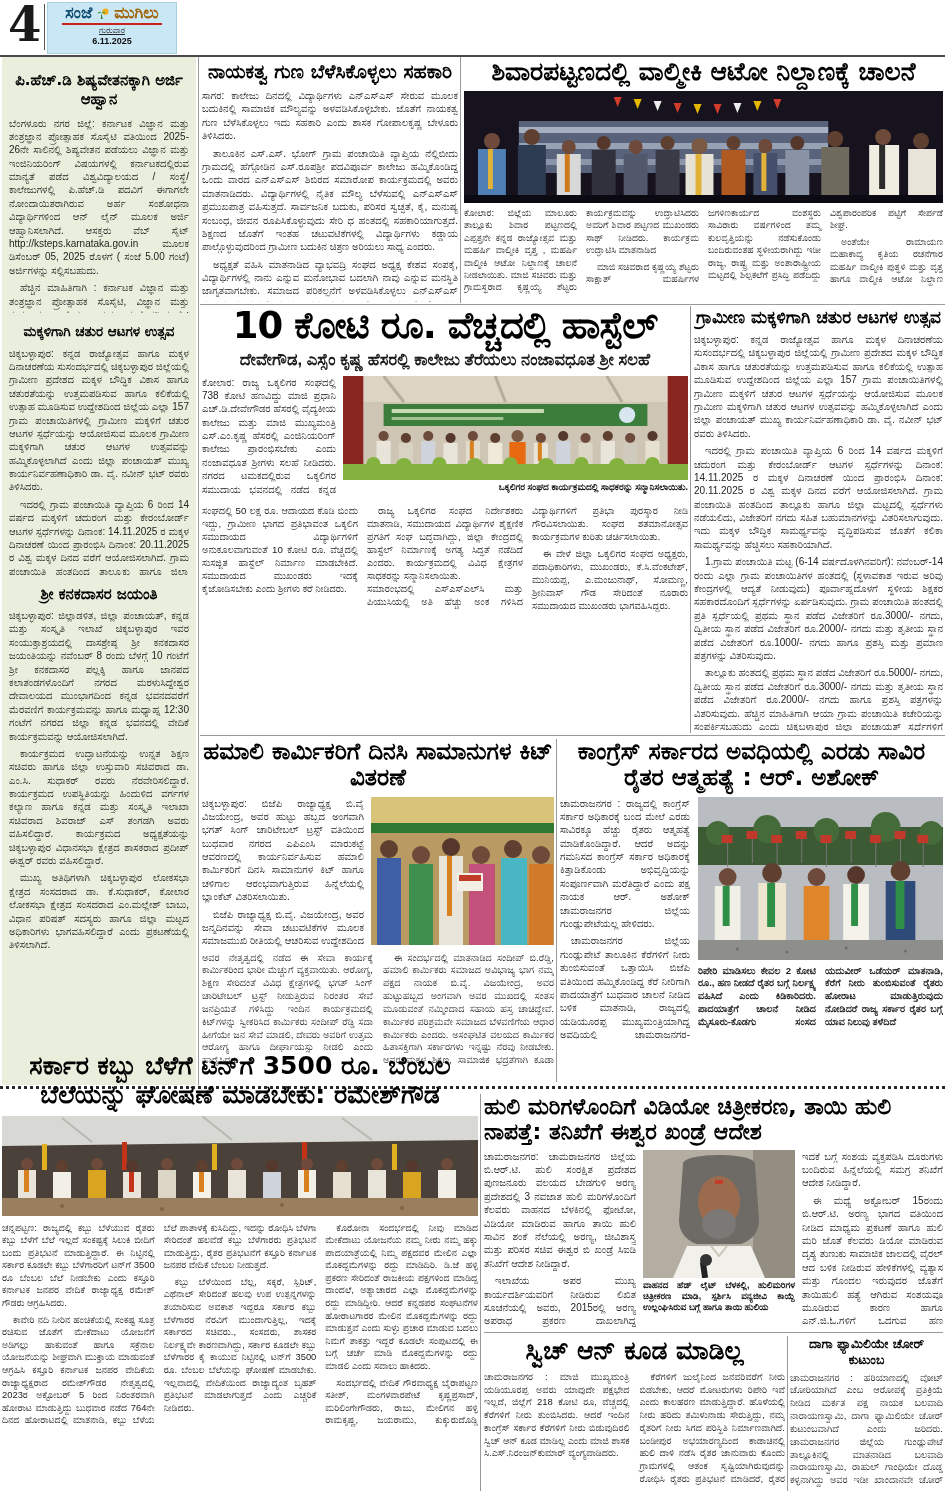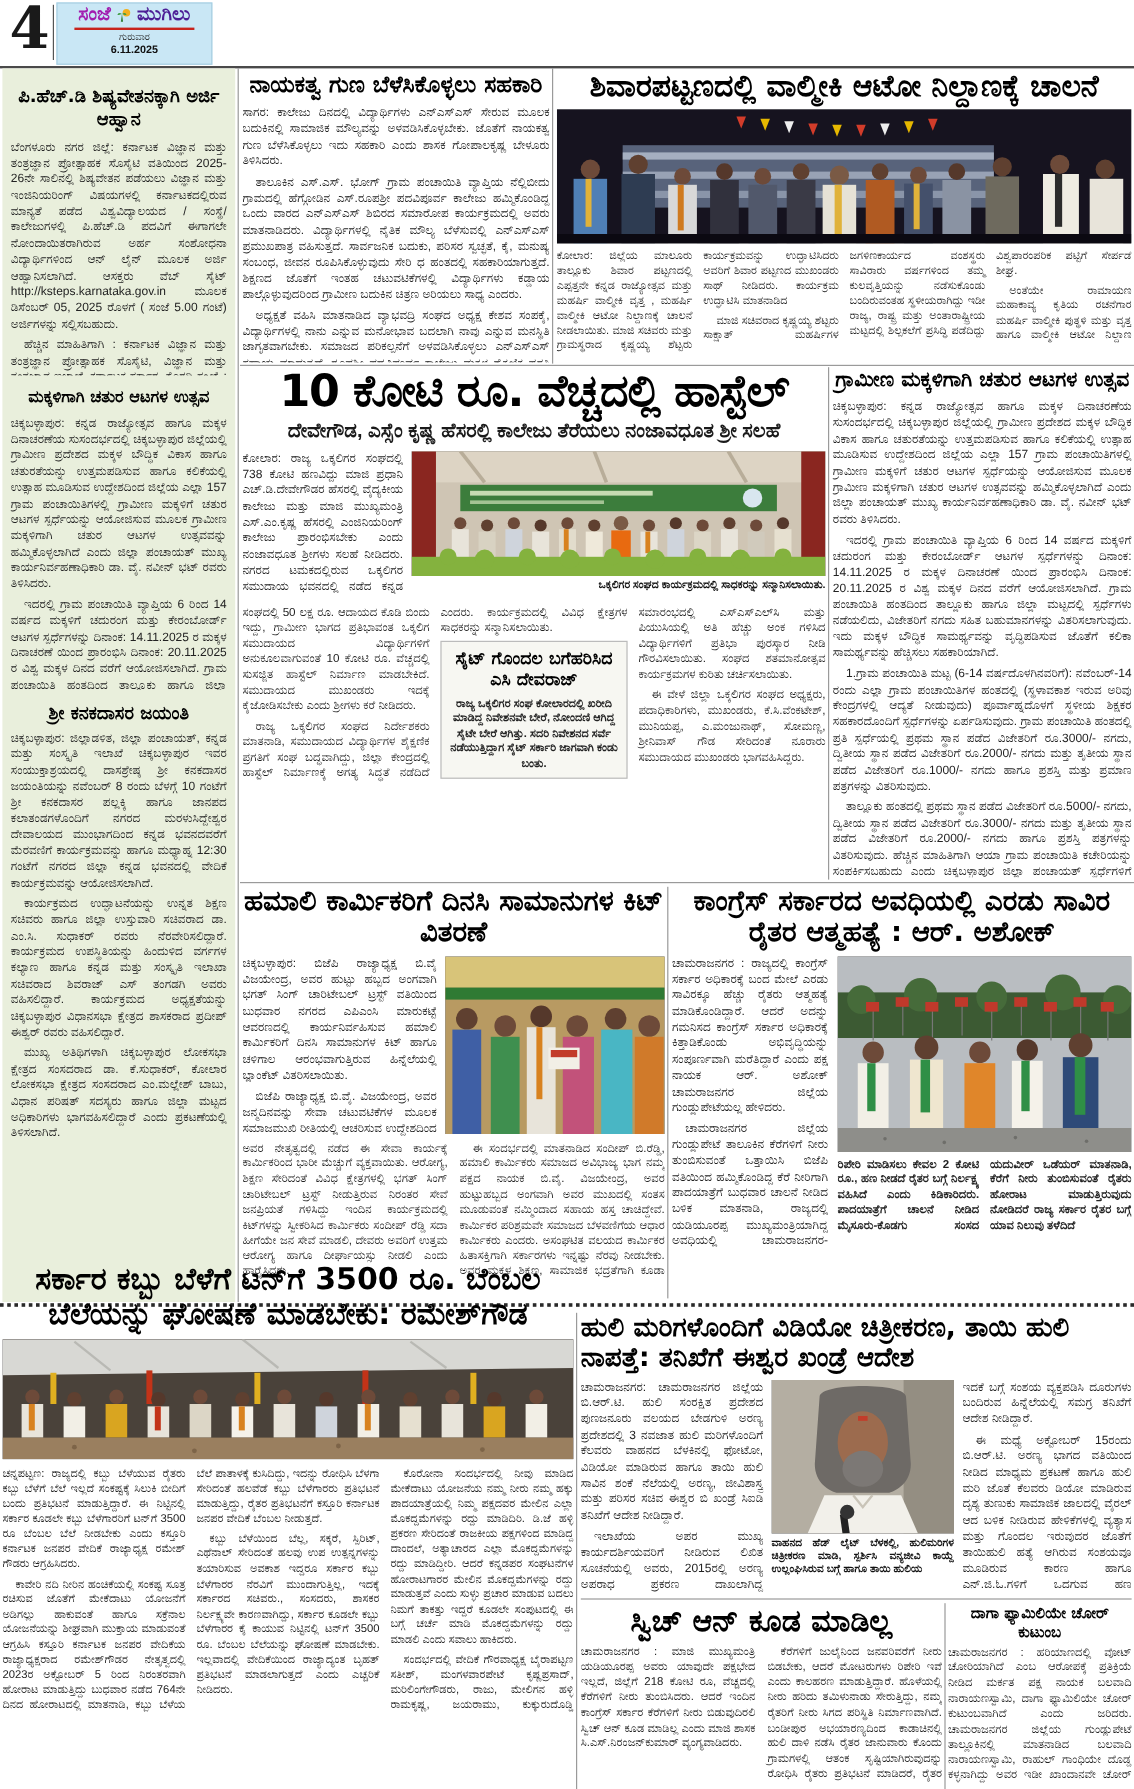--- a/index.html
+++ b/index.html
@@ -4,24 +4,24 @@
 <style>
   html,body{margin:0;padding:0;}
   body{width:945px;height:1491px;background:#f6f6f2;font-family:"Liberation Sans","DejaVu Sans",sans-serif;color:#1a1a1a;}
   #page{position:relative;width:945px;height:1491px;background:#ffffff;overflow:hidden;}
 
   
   .pagenum{position:absolute;left:8px;top:-4px;font-size:48px;font-weight:bold;font-family:"DejaVu Serif","Liberation Serif",serif;}
   .pagenum-rule{position:absolute;left:44px;top:4px;width:1px;height:46px;background:#555;}
   .logo-box{position:absolute;left:47px;top:2px;width:128px;height:50px;background:#c9e7f5;text-align:center;border:1px solid #a8cfe2;}
   .logo-line{font-size:16px;font-weight:bold;line-height:20px;letter-spacing:0;}
-  .logo-part1{color:#a21caf;}
-  .logo-part2{color:#4c1d95;}
+  .logo-part1{color:#0c4a6e;}
+  .logo-part2{color:#a16207;}
   .logo-underline{width:100px;height:2px;background:#c8231c;margin:0 auto;}
-  .logo-day{font-size:8px;line-height:11px;color:#222;}
+  .logo-day{font-size:8px;line-height:11px;color:#222;text-decoration:underline;}
   .logo-date{font-size:9px;font-weight:bold;line-height:10px;color:#111;}
   .region-box{position:absolute;right:5px;top:25px;width:215px;height:28px;line-height:28px;background:#ececec;border:1px solid #d5d5d5;text-align:center;font-size:19px;font-weight:bold;color:#111;}
   .header-rule{position:absolute;left:0;top:55px;width:945px;height:2px;background:#4a4a4a;}
 
   
   h1,h2,h3{margin:0;color:#000000;font-family:"DejaVu Sans","Liberation Sans",sans-serif;}
   .news p{font-size:10px;line-height:1.34;text-align:justify;margin:0 0 4px;text-indent:11px;color:#222;}
   .news p:first-child{text-indent:0;}
   .vrule{position:absolute;width:1px;background:#9a9a9a;}
   .hrule{position:absolute;height:1px;background:#9a9a9a;}
@@ -316,24 +316,20 @@
           </svg>
         </div>
         <div class="photo-caption">ಒಕ್ಕಲಿಗರ ಸಂಘದ ಕಾರ್ಯಕ್ರಮದಲ್ಲಿ ಸಾಧಕರನ್ನು ಸನ್ಮಾನಿಸಲಾಯಿತು.</div>
       </div>
     </div>
     <div class="hostel-cols news">
       <div>
           <p>ಸಂಘದಲ್ಲಿ 50 ಲಕ್ಷ ರೂ. ಆದಾಯದ ಕೊಡಿ ಬಿಂದು ಇದ್ದು, ಗ್ರಾಮೀಣ ಭಾಗದ ಪ್ರತಿಭಾವಂತ ಒಕ್ಕಲಿಗ ಸಮುದಾಯದ ವಿದ್ಯಾರ್ಥಿಗಳಿಗೆ ಅನುಕೂಲವಾಗುವಂತೆ 10 ಕೋಟಿ ರೂ. ವೆಚ್ಚದಲ್ಲಿ ಸುಸಜ್ಜಿತ ಹಾಸ್ಟೆಲ್ ನಿರ್ಮಾಣ ಮಾಡಬೇಕಿದೆ. ಸಮುದಾಯದ ಮುಖಂಡರು ಇದಕ್ಕೆ ಕೈಜೋಡಿಸಬೇಕು ಎಂದು ಶ್ರೀಗಳು ಕರೆ ನೀಡಿದರು.</p>
           <p>ರಾಜ್ಯ ಒಕ್ಕಲಿಗರ ಸಂಘದ ನಿರ್ದೇಶಕರು ಮಾತನಾಡಿ, ಸಮುದಾಯದ ವಿದ್ಯಾರ್ಥಿಗಳ ಶೈಕ್ಷಣಿಕ ಪ್ರಗತಿಗೆ ಸಂಘ ಬದ್ಧವಾಗಿದ್ದು, ಜಿಲ್ಲಾ ಕೇಂದ್ರದಲ್ಲಿ ಹಾಸ್ಟೆಲ್ ನಿರ್ಮಾಣಕ್ಕೆ ಅಗತ್ಯ ಸಿದ್ಧತೆ ನಡೆದಿದೆ ಎಂದರು. ಕಾರ್ಯಕ್ರಮದಲ್ಲಿ ವಿವಿಧ ಕ್ಷೇತ್ರಗಳ ಸಾಧಕರನ್ನು ಸನ್ಮಾನಿಸಲಾಯಿತು.</p>
         </div>
-      <div class="inset-box">
-        <h3>ಸೈಟ್ ಗೊಂದಲ ಬಗೆಹರಿಸಿದ ಎಸಿ ದೇವರಾಜ್</h3>
-        <div class="inset-text">ರಾಜ್ಯ ಒಕ್ಕಲಿಗರ ಸಂಘ ಕೋಲಾರದಲ್ಲಿ ಖರೀದಿ ಮಾಡಿದ್ದ ನಿವೇಶನವೇ ಬೇರೆ, ನೋಂದಣಿ ಆಗಿದ್ದ ಸೈಟೇ ಬೇರೆ ಆಗಿತ್ತು. ಸದರಿ ನಿವೇಶನದ ಸರ್ವೆ ನಡೆಯುತ್ತಿದ್ದಾಗ ಸೈಟ್ ಸರ್ಕಾರಿ ಜಾಗವಾಗಿ ಕಂಡು ಬಂತು.</div>
-      </div>
       <div>
           <p>ಸಮಾರಂಭದಲ್ಲಿ ಎಸ್‌ಎಸ್‌ಎಲ್‌ಸಿ ಮತ್ತು ಪಿಯುಸಿಯಲ್ಲಿ ಅತಿ ಹೆಚ್ಚು ಅಂಕ ಗಳಿಸಿದ ವಿದ್ಯಾರ್ಥಿಗಳಿಗೆ ಪ್ರತಿಭಾ ಪುರಸ್ಕಾರ ನೀಡಿ ಗೌರವಿಸಲಾಯಿತು. ಸಂಘದ ಶತಮಾನೋತ್ಸವ ಕಾರ್ಯಕ್ರಮಗಳ ಕುರಿತು ಚರ್ಚಿಸಲಾಯಿತು.</p>
           <p>ಈ ವೇಳೆ ಜಿಲ್ಲಾ ಒಕ್ಕಲಿಗರ ಸಂಘದ ಅಧ್ಯಕ್ಷರು, ಪದಾಧಿಕಾರಿಗಳು, ಮುಖಂಡರು, ಕೆ.ಸಿ.ವೆಂಕಟೇಶ್, ಮುನಿಯಪ್ಪ, ಎ.ಮಂಜುನಾಥ್, ಸೋಮಣ್ಣ, ಶ್ರೀನಿವಾಸ್ ಗೌಡ ಸೇರಿದಂತೆ ನೂರಾರು ಸಮುದಾಯದ ಮುಖಂಡರು ಭಾಗವಹಿಸಿದ್ದರು.</p>
         </div>
     </div>
   </div>
 
   <div class="art-rural">
     <h2>ಗ್ರಾಮೀಣ ಮಕ್ಕಳಿಗಾಗಿ ಚತುರ ಆಟಗಳ ಉತ್ಸವ</h2>
     <div class="news">

